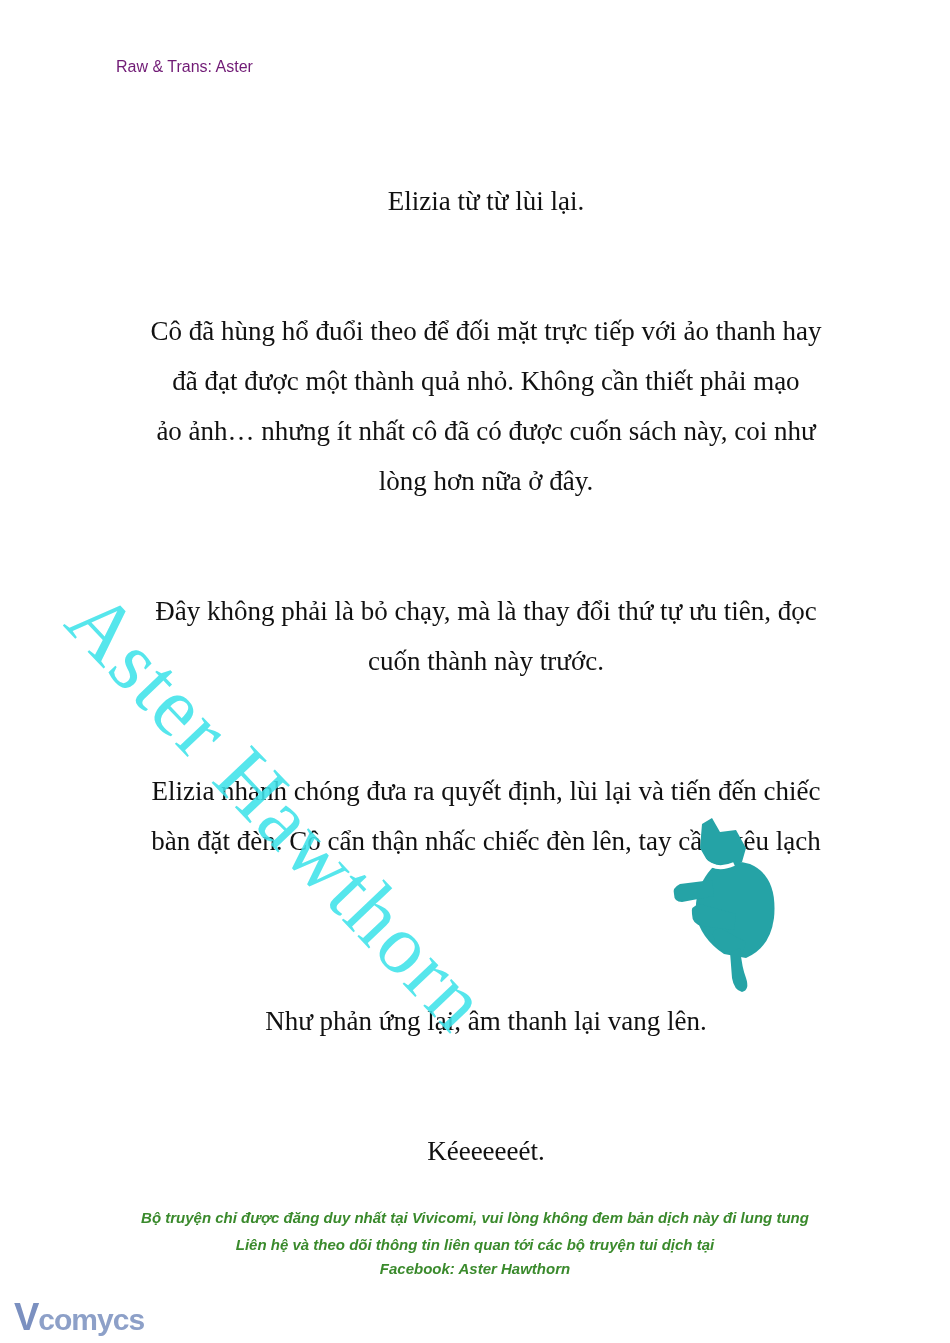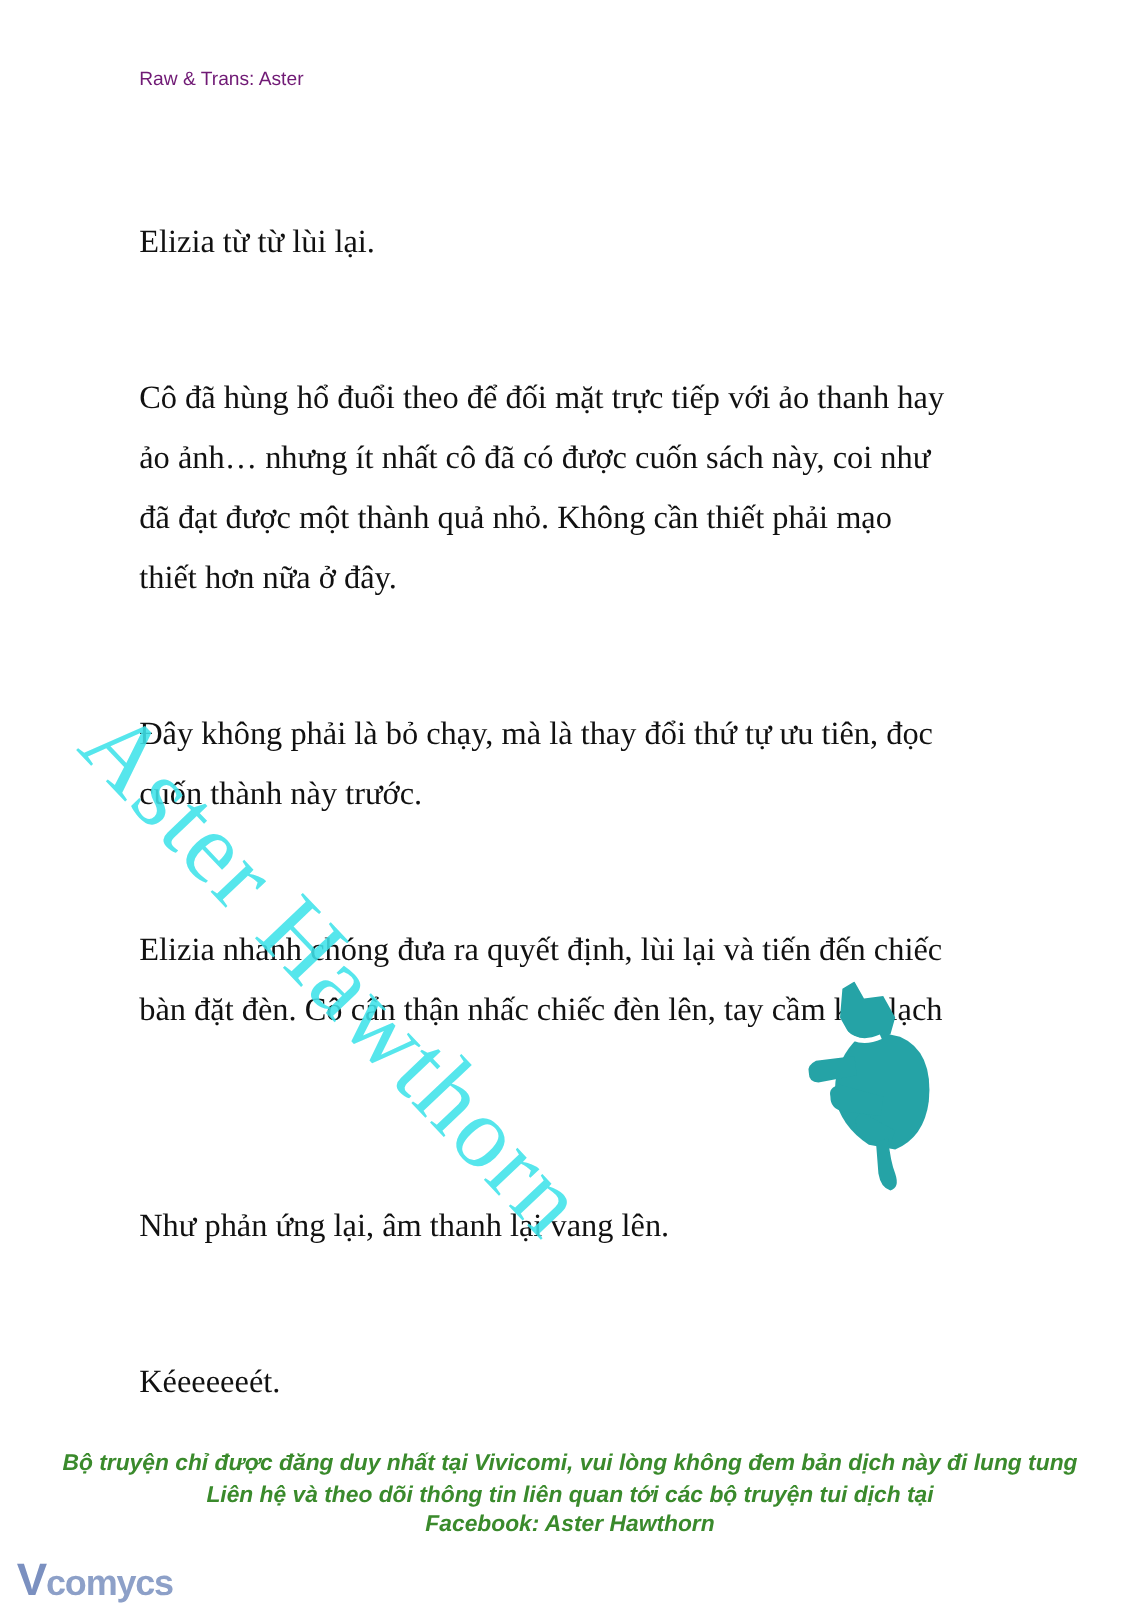--- a/index.html
+++ b/index.html
@@ -8,58 +8,58 @@
     font-family: "Liberation Serif", "DejaVu Serif", serif; color: #111;
   }
   .header {
     position: absolute; left: 116px; top: 58px;
     font-family: "Liberation Sans", sans-serif; font-size: 16px; color: #701a75;
   }
   .para {
     position: absolute; left: 116px; width: 740px;
     font-size: 27px; line-height: 50px; color: #111; margin: 0; white-space: nowrap;
   }
-  .line { display: block; }
+  .line { display: block; text-align: center; }
   .watermark {
     position: absolute; left: 118px; top: 572px;
     font-family: "Liberation Serif", "DejaVu Serif", serif;
     font-size: 84px; color: #3fe3ea; opacity: 0.88;
     transform: rotate(46.5deg); transform-origin: left center;
     white-space: nowrap; letter-spacing: 2px; pointer-events: none;
     transform-origin: 0 0;
   }
   .cat {
     position: absolute; left: 650px; top: 818px; width: 150px; height: 180px;
   }
   .footer {
     position: absolute; left: 0; width: 950px; text-align: center;
     font-family: "Liberation Sans", sans-serif; font-style: italic; font-weight: bold;
-    font-size: 19px; color: #3a8a2c;
+    font-size: 15px; color: #3a8a2c;
   }
   .logo {
     position: absolute; left: 14px; top: 1296px;
     font-family: "Liberation Sans", sans-serif; font-weight: bold;
     font-size: 30px; color: #8da0c8; letter-spacing: -1px;
   }
   .logo .v { font-size: 38px; color: #7b90c0; }
 </style>
 </head>
 <body>
 
 <div class="header">Raw &amp; Trans: Aster</div>
 
 <div id="paras">
     <div class="para" style="top: 176px;">
       <span class="line">Elizia từ từ lùi lại.</span>
     </div>
     <div class="para" style="top: 306px;">
       <span class="line">Cô đã hùng hổ đuổi theo để đối mặt trực tiếp với ảo thanh hay</span>
+      <span class="line">đã đạt được một thành quả nhỏ. Không cần thiết phải mạo</span>
       <span class="line">ảo ảnh… nhưng ít nhất cô đã có được cuốn sách này, coi như</span>
-      <span class="line">đã đạt được một thành quả nhỏ. Không cần thiết phải mạo</span>
-      <span class="line">thiết hơn nữa ở đây.</span>
+      <span class="line">lòng hơn nữa ở đây.</span>
     </div>
     <div class="para" style="top: 586px;">
       <span class="line">Đây không phải là bỏ chạy, mà là thay đổi thứ tự ưu tiên, đọc</span>
       <span class="line">cuốn thành này trước.</span>
     </div>
     <div class="para" style="top: 766px;">
       <span class="line">Elizia nhanh chóng đưa ra quyết định, lùi lại và tiến đến chiếc</span>
       <span class="line">bàn đặt đèn. Cô cẩn thận nhấc chiếc đèn lên, tay cầm kêu lạch</span>
     </div>
     <div class="para" style="top: 996px;">

